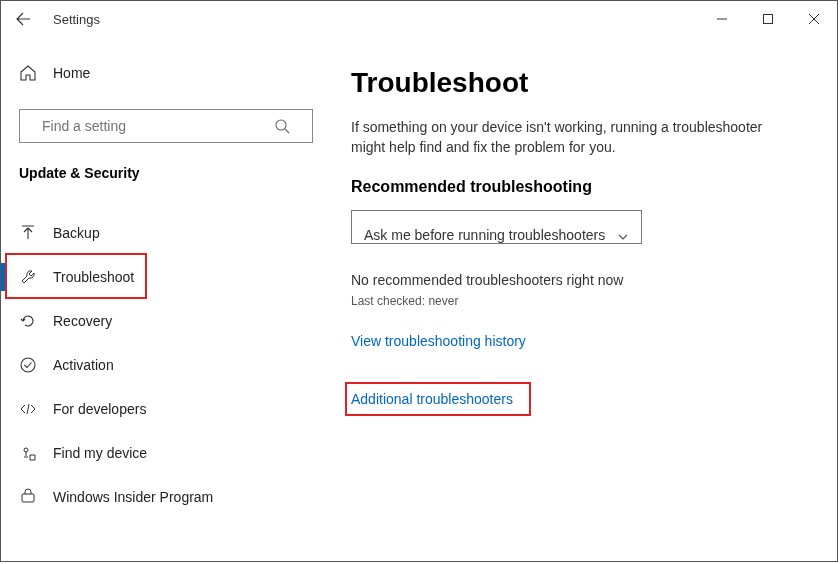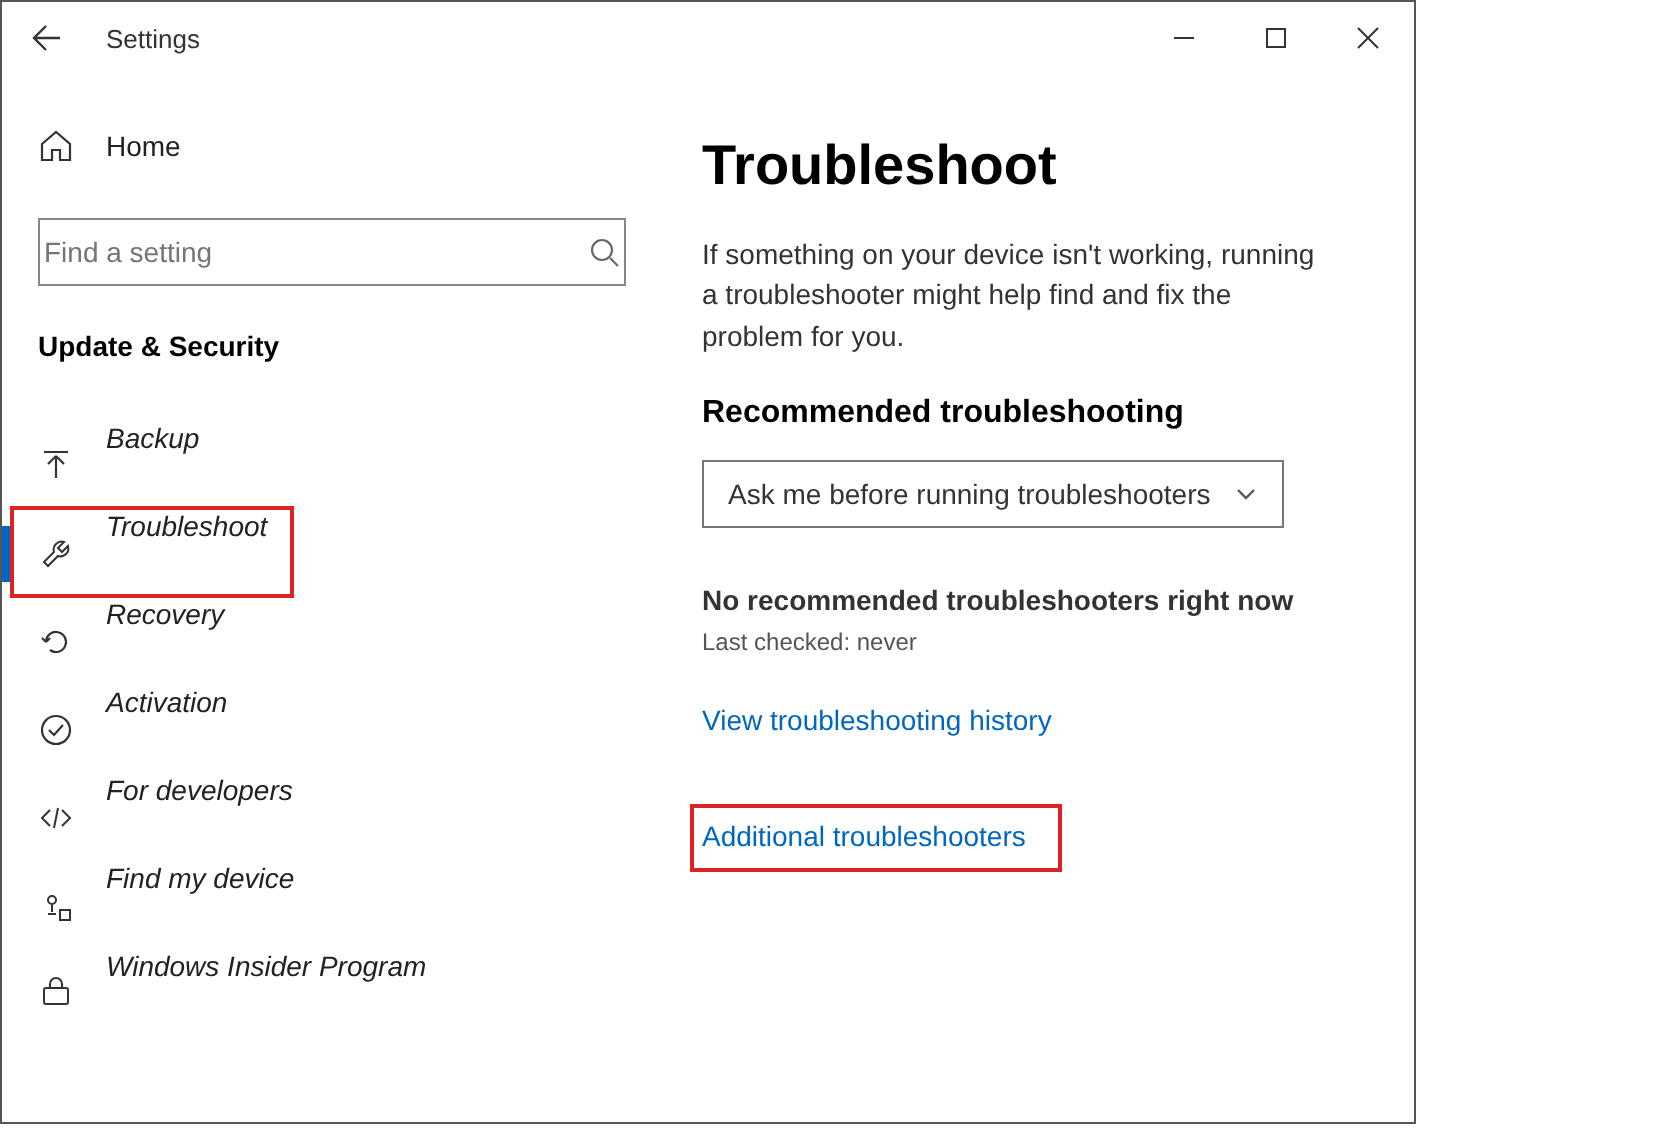--- a/index.html
+++ b/index.html
@@ -6,21 +6,21 @@
   body {
     font-family: "Segoe UI", Arial, sans-serif;
     background: #fff;
     width: 840px;
     height: 564px;
     overflow: hidden;
     color: #000;
   }
   .window {
     border: 1px solid #555;
-    width: 708px;
+    width: 838px;
     height: 562px;
     display: flex;
     flex-direction: column;
   }
   .titlebar {
     display: flex;
     align-items: center;
     height: 36px;
     padding: 0 0 0 14px;
   }
@@ -40,45 +40,45 @@
   }
   .home-item { display:flex; align-items:center; height:40px; padding:0 0 0 18px; margin-top:16px; }
   .home-item .icon { width:20px; display:flex; align-items:center; margin-right:14px; }
   .home-item span.label { font-size:14px; color:#222; }
   .search {
     margin: 16px 18px 0 18px;
     height: 34px;
     border: 1px solid #888;
     display:flex;
     align-items:center;
-    padding: 0 2px;
+    padding: 0 22px;
     justify-content: flex-end;
   }
   .search input {
     border:none;
     outline:none;
     flex:1;
     font-size:14px;
     color:#666;
     background:transparent;
   }
   .section-header {
     font-weight:600;
     font-size:14px;
     padding: 22px 0 0 18px;
   }
   .nav-list { margin-top: 30px; }
   .nav-item {
     display:flex;
+    align-items:center;
     height:44px;
     padding: 0 0 0 18px;
     font-size:14px;
     color:#222;
     position:relative;
-    font-style:italic;
   }
   .nav-item .icon { width:20px; display:flex; align-items:center; margin-right:14px; }
   .nav-item.highlight::before {
     content:"";
     position:absolute;
     left:0; top:8px; bottom:8px; width:4px;
     background:#0067c0;
   }
   .redbox {
     position:absolute;
@@ -109,30 +109,30 @@
   }
   .main p.body-text {
     font-size:14px;
     color:#333;
     line-height:1.45;
     max-width:420px;
     margin-bottom:12px;
   }
   .dropdown {
     display:inline-flex;
-    align-items:center;
+    align-items:flex-end;
     border: 1px solid #777;
     height:34px;
     padding: 0 12px;
     font-size:14px;
     color:#333;
     margin-bottom: 28px;
   }
   .dropdown .chev { margin-left:12px; }
-  .status-line { font-size:14px; color:#333; margin-bottom:6px;font-weight:bold; }
+  .status-line { font-size:14px; color:#333; margin-bottom:6px; }
   .sub-line { font-size:12px; color:#555; margin-bottom: 24px; }
   .link { font-size:14px; color:#0067c0; display:inline-block; cursor:pointer; }
   .link-wrap { position:relative; display:inline-block; }
   svg { display:block; }
 </style>
 </head>
 <body>
 
 <div class="window">
   <div class="titlebar">

